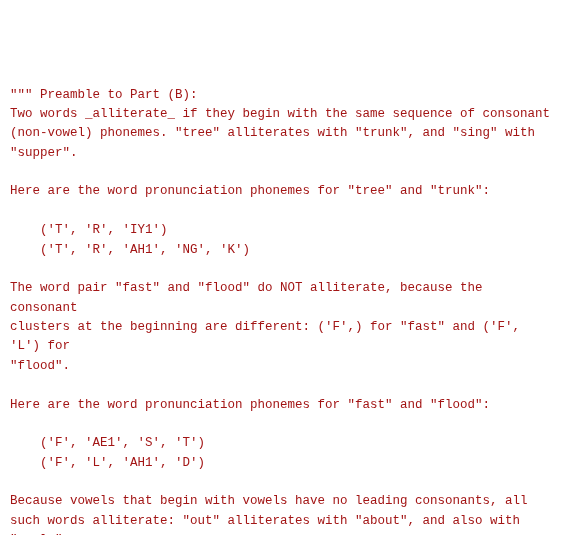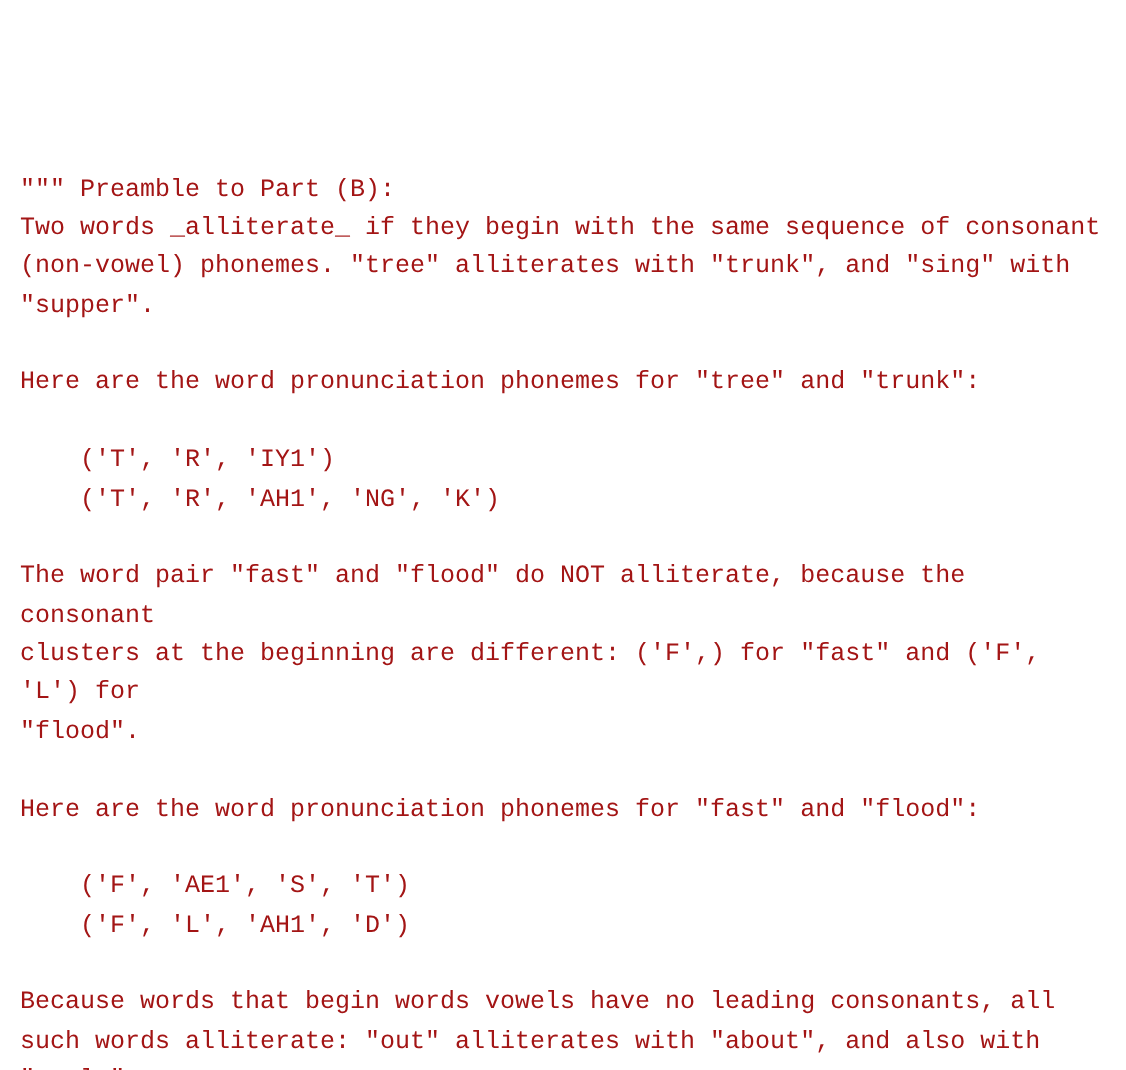--- a/index.html
+++ b/index.html
@@ -34,21 +34,21 @@
 <span class="str"></span>
 <span class="str">The word pair "fast" and "flood" do NOT alliterate, because the consonant</span>
 <span class="str">clusters at the beginning are different: ('F',) for "fast" and ('F', 'L') for</span>
 <span class="str">"flood".</span>
 <span class="str"></span>
 <span class="str">Here are the word pronunciation phonemes for "fast" and "flood":</span>
 <span class="str"></span>
 <span class="str">    ('F', 'AE1', 'S', 'T')</span>
 <span class="str">    ('F', 'L', 'AH1', 'D')</span>
 <span class="str"></span>
-<span class="str">Because words that begin words vowels have no leading consonants, all</span>
+<span class="str">Because vowels that begin with vowels have no leading consonants, all</span>
 <span class="str">such words alliterate: "out" alliterates with "about", and also with "uncle",</span>
 
 
 <span></span>
 
 
 
 
 
 

